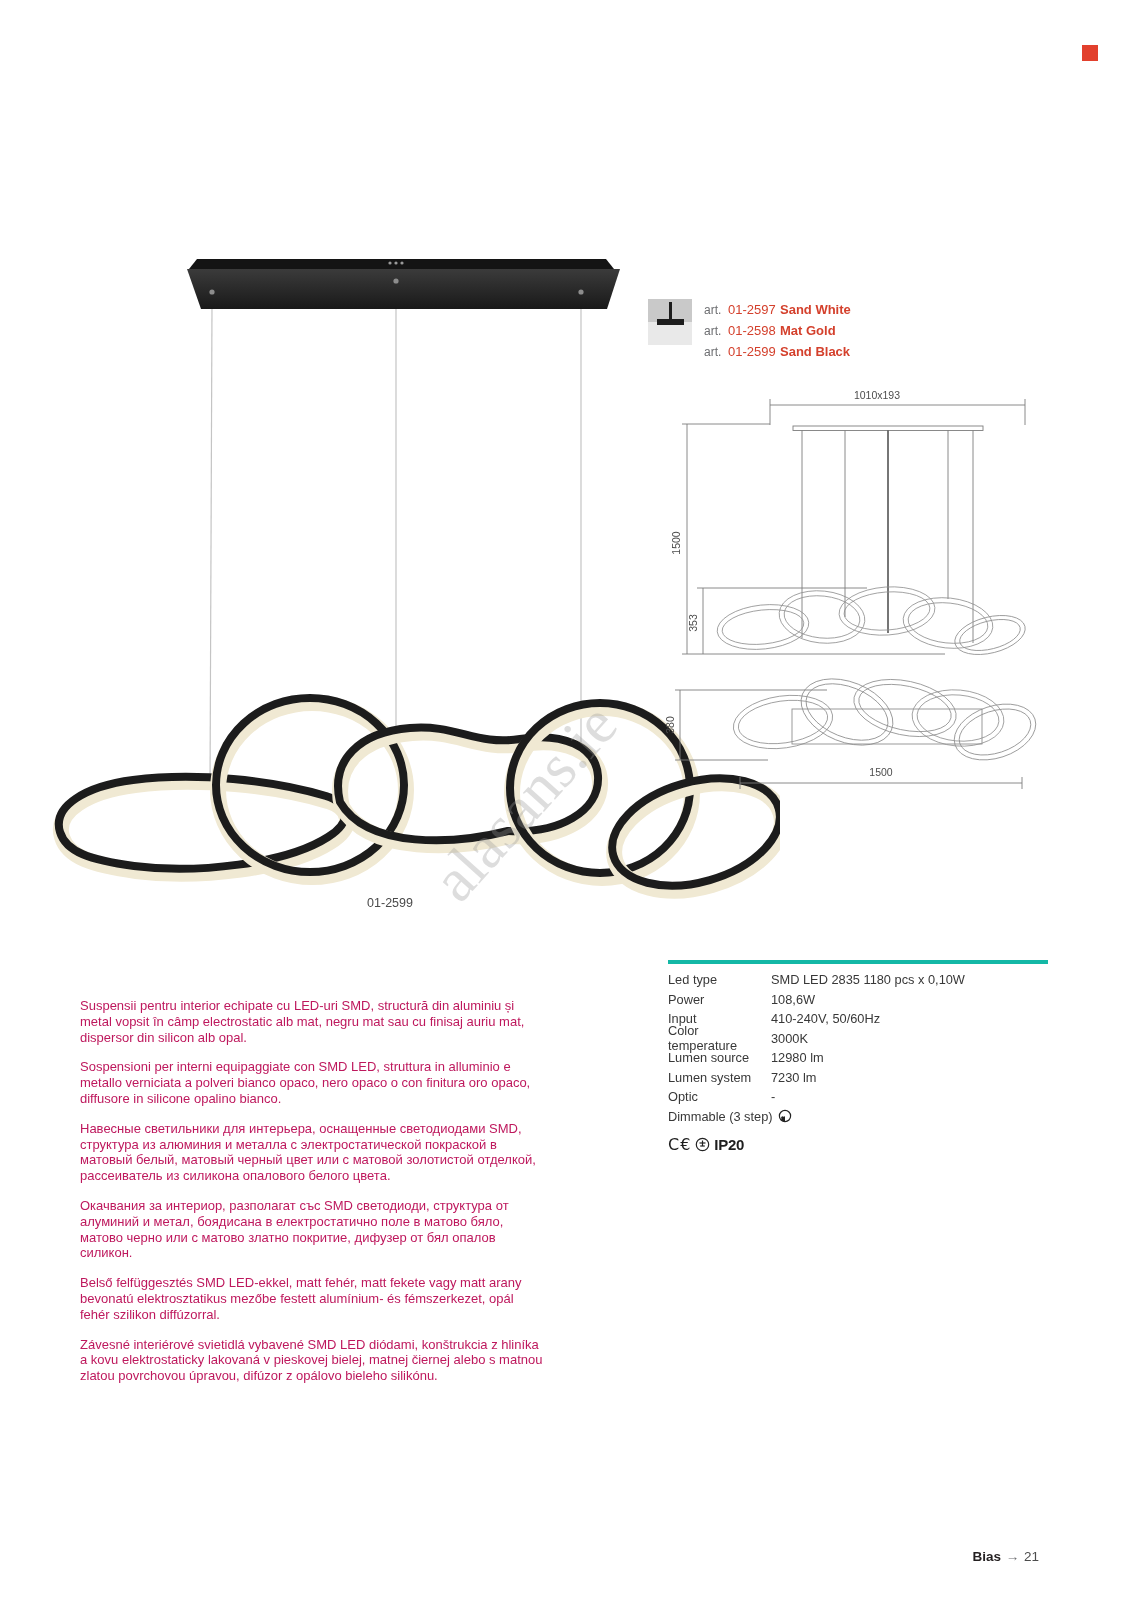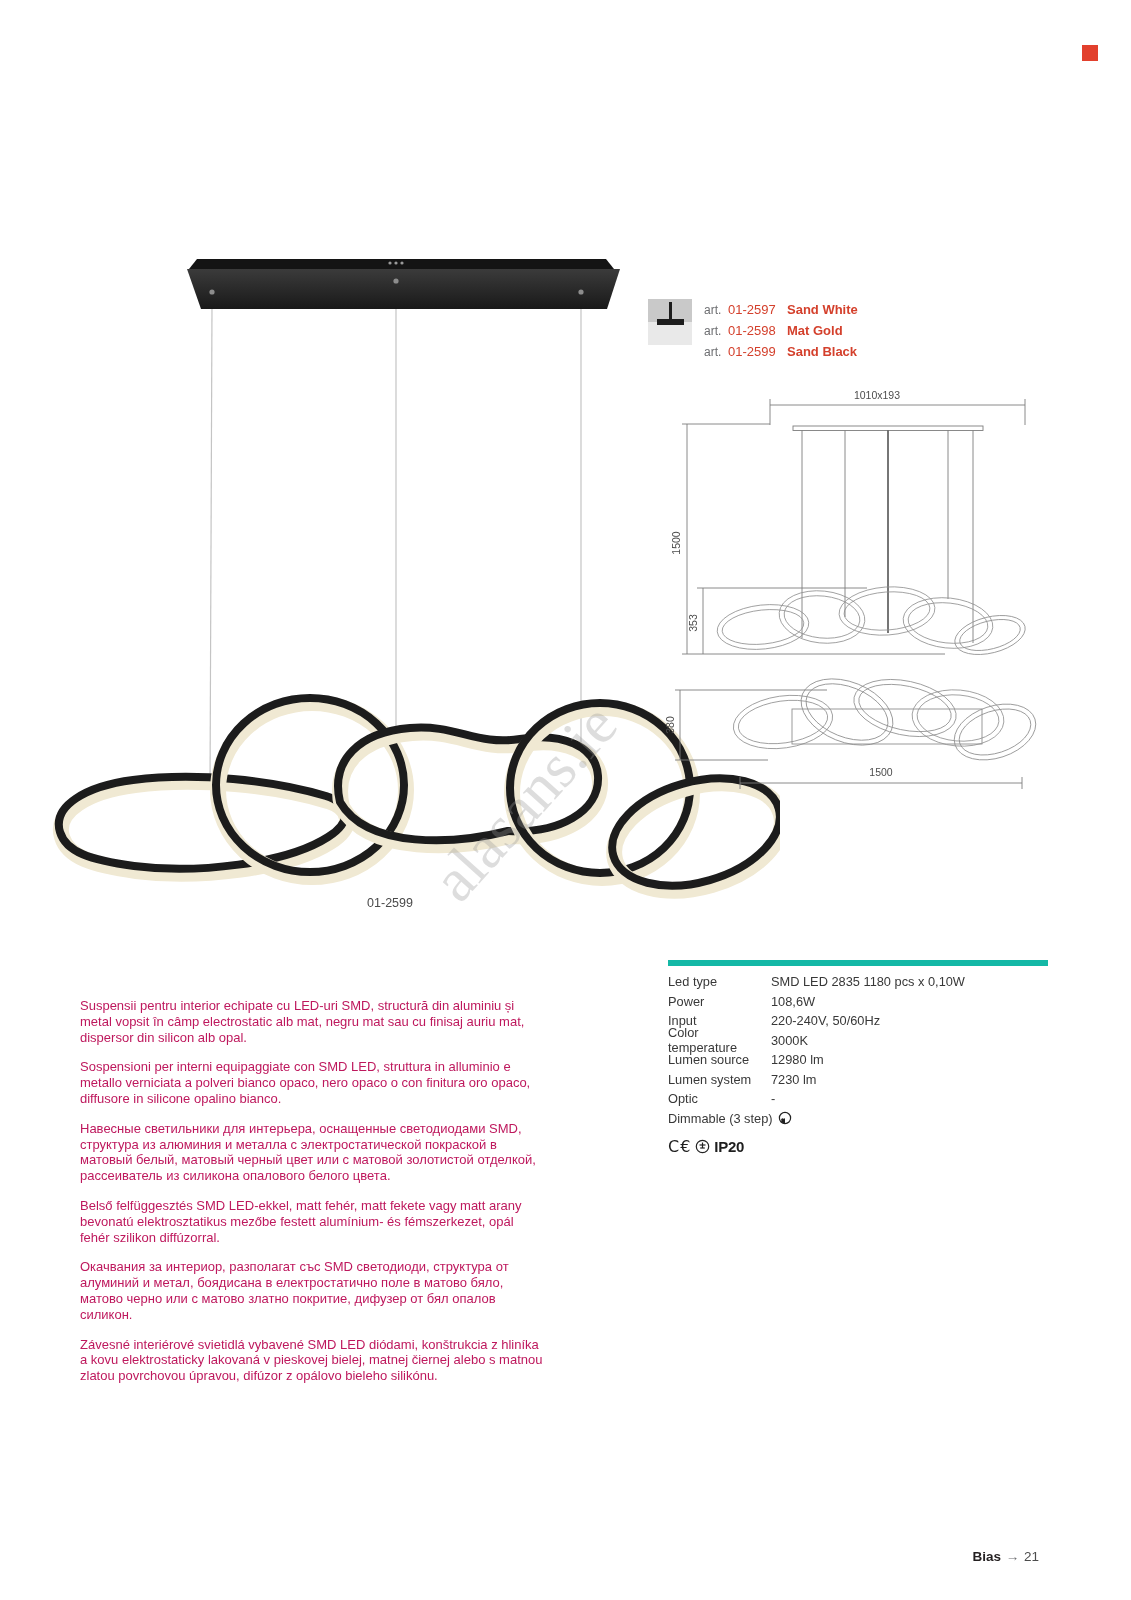--- a/index.html
+++ b/index.html
@@ -20,29 +20,29 @@
   
   .art-icon{left:648px;top:299px;width:44px;height:46px;}
   .art-icon .half-top{position:absolute;left:0;top:0;width:44px;height:23px;background:#c9c9c9;}
   .art-icon .half-bottom{position:absolute;left:0;top:23px;width:44px;height:23px;background:#e9e9e9;}
   .art-icon .stem{position:absolute;left:21px;top:3px;width:3px;height:18px;background:#1d1d1d;}
   .art-icon .bar{position:absolute;left:9px;top:20px;width:27px;height:6px;background:#1d1d1d;}
   .art-list{left:704px;top:302px;width:330px;}
   .art-row{display:flex;align-items:baseline;height:21px;font-size:13px;}
   .art-prefix{color:#6d6e71;font-size:12px;width:22px;}
   .art-code{color:#d4402c;font-weight:normal;margin-left:2px;width:52px;}
-  .art-finish{color:#d4402c;font-weight:bold;margin-left:7px;}
+  .art-finish{color:#d4402c;font-weight:bold;margin-left:0;}
 
   
   .drawing-front{left:650px;top:385px;width:400px;height:290px;}
   .drawing-top{left:650px;top:660px;width:400px;height:135px;}
   .dim-text{font-size:10.5px;fill:#4d4d4d;font-family:"Liberation Sans",sans-serif;}
 
   
-  .spec-table{left:668px;top:960px;width:380px;border-top:6px solid #14b8a6;padding-top:6px;}
+  .spec-table{left:668px;top:960px;width:380px;border-top:4px solid #14b8a6;padding-top:6px;}
   .spec-row{display:flex;height:19.5px;align-items:center;font-size:12.8px;color:#383838;}
   .spec-label{width:103px;flex:none;}
   .spec-value{flex:1;}
   .cert-row{display:flex;align-items:center;margin-top:8px;height:20px;}
   .ce-mark{font-size:16px;font-weight:500;color:#1e1e1e;letter-spacing:1px;font-family:"DejaVu Sans",sans-serif;}
   .ip-mark{font-size:15px;font-weight:bold;color:#1e1e1e;margin-left:4px;letter-spacing:-0.3px;}
   .cert-circle{margin-left:4px;display:inline-block;}
 
   
   .descriptions{left:80px;top:998px;width:463px;}
@@ -221,21 +221,21 @@
   <div class="spec-row">
     <span class="spec-label">Led type</span>
     <span class="spec-value">SMD LED 2835 1180 pcs x 0,10W</span>
   </div>
   <div class="spec-row">
     <span class="spec-label">Power</span>
     <span class="spec-value">108,6W</span>
   </div>
   <div class="spec-row">
     <span class="spec-label">Input</span>
-    <span class="spec-value">220-240V, 50/60Hz</span>
+    <span class="spec-value">410-240V, 50/60Hz</span>
   </div>
   <div class="spec-row">
     <span class="spec-label">Color temperature</span>
     <span class="spec-value">3000K</span>
   </div>
   <div class="spec-row">
     <span class="spec-label">Lumen source</span>
     <span class="spec-value">12980 lm</span>
   </div>
   <div class="spec-row">
@@ -267,22 +267,22 @@
       </svg>
     </span>
     <span class="ip-mark">IP20</span>
   </div>
 </div>
 
 <div class="abs descriptions">
   <p>Suspensii pentru interior echipate cu LED-uri SMD, structură din aluminiu și metal vopsit în câmp electrostatic alb mat, negru mat sau cu finisaj auriu mat, dispersor din silicon alb opal.</p>
   <p>Sospensioni per interni equipaggiate con SMD LED, struttura in alluminio e metallo verniciata a polveri bianco opaco, nero opaco o con finitura oro opaco, diffusore in silicone opalino bianco.</p>
   <p>Навесные светильники для интерьера, оснащенные светодиодами SMD, структура из алюминия и металла с электростатической покраской в матовый белый, матовый черный цвет или с матовой золотистой отделкой, рассеиватель из силикона опалового белого цвета.</p>
+  <p>Окачвания за интериор, разполагат със SMD светодиоди, структура от алуминий и метал, боядисана в електростатично поле в матово бяло, матово черно или с матово златно покритие, дифузер от бял опалов силикон.</p>
   <p>Belső felfüggesztés SMD LED-ekkel, matt fehér, matt fekete vagy matt arany bevonatú elektrosztatikus mezőbe festett alumínium- és fémszerkezet, opál fehér szilikon diffúzorral.</p>
-  <p>Окачвания за интериор, разполагат със SMD светодиоди, структура от алуминий и метал, боядисана в електростатично поле в матово бяло, матово черно или с матово златно покритие, дифузер от бял опалов силикон.</p>
   <p>Závesné interiérové svietidlá vybavené SMD LED diódami, konštrukcia z hliníka a kovu elektrostaticky lakovaná v pieskovej bielej, matnej čiernej alebo s matnou zlatou povrchovou úpravou, difúzor z opálovo bieleho silikónu.</p>
 </div>
 
 <div class="abs footer">
   <span class="brand">Bias</span>
   <span class="arrow">→</span>
   <span>21</span>
 </div>
 
 </body></html>

